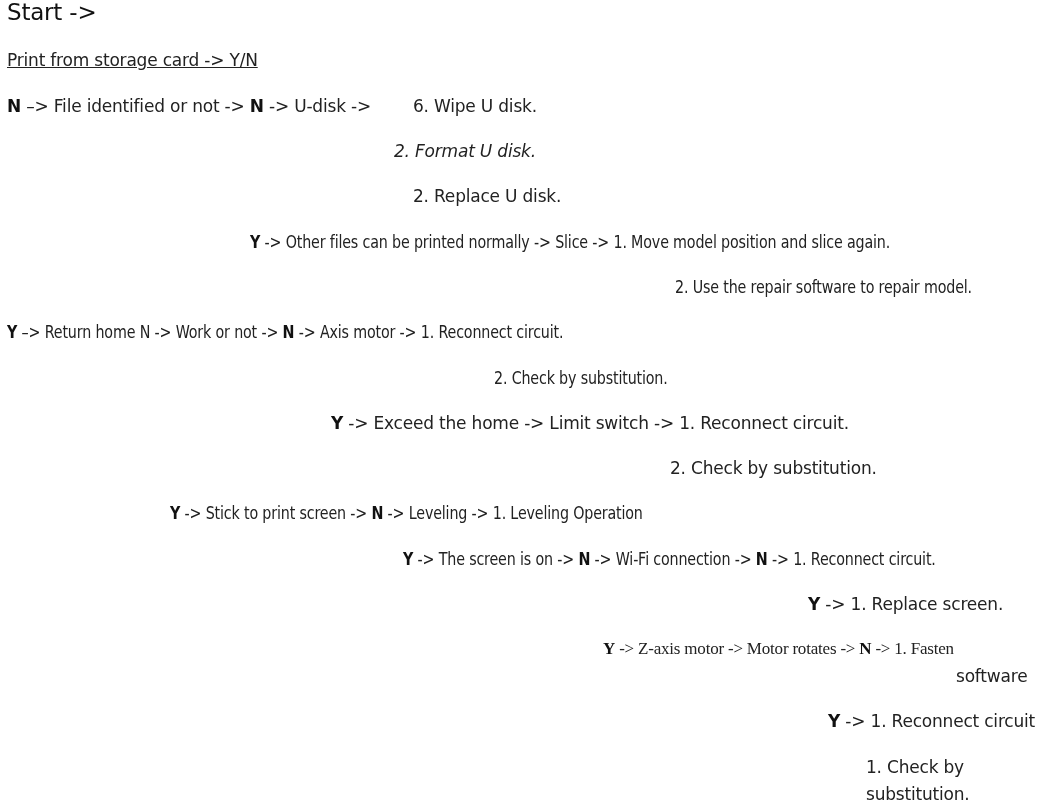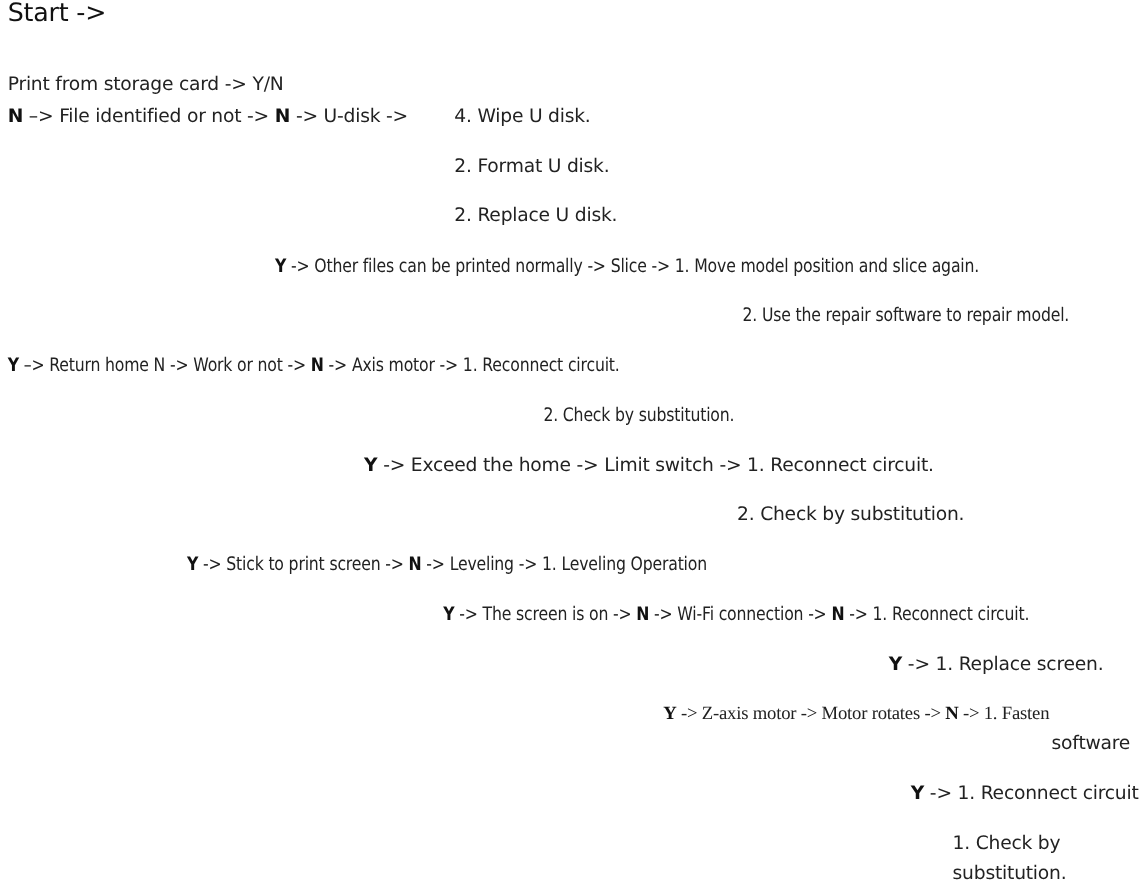--- a/index.html
+++ b/index.html
@@ -8,28 +8,28 @@
   .line { position: absolute; white-space: nowrap; font-size: 17px; line-height: 22px; letter-spacing: -0.2px; }
   .title { font-size: 23px; line-height: 28px; color: #111; }
   .b { font-weight: bold; color: #111; }
   .cond { transform-origin: 0 50%; }
 </style>
 </head>
 <body>
 
 <div class="line title" style="left:7px;top:-2px;">Start -&gt;</div>
 
-<div class="line" style="left:7px;top:66px;">Print from storage card -&gt; Y/N</div>
+<div class="line" style="left:7px;top:49px;text-decoration:underline;">Print from storage card -&gt; Y/N</div>
 
 <div class="line" style="left:7px;top:95px;">
   <span class="b">N</span><span> –&gt; File identified or not -&gt; </span><span class="b">N</span><span> -&gt; U-disk -&gt;</span>
 </div>
 
-<div class="line" style="left:413px;top:95px;">4. Wipe U disk.</div>
-<div class="line" style="left:413px;top:140px;">2. Format U disk.</div>
+<div class="line" style="left:413px;top:95px;">6. Wipe U disk.</div>
+<div class="line" style="left:394px;top:140px;font-style:italic;">2. Format U disk.</div>
 <div class="line" style="left:413px;top:185px;">2. Replace U disk.</div>
 
 <div class="line cond" style="left:250px;top:231px;transform:scaleX(0.84);">
   <span class="b">Y</span><span> -&gt; Other files can be printed normally -&gt; Slice -&gt; 1. Move model position and slice again.</span>
 </div>
 <div class="line cond" style="left:675px;top:276px;transform:scaleX(0.84);">2. Use the repair software to repair model.</div>
 
 <div class="line cond" style="left:7px;top:321px;transform:scaleX(0.84);">
   <span class="b">Y</span><span> –&gt; Return home N -&gt; Work or not -&gt; </span><span class="b">N</span><span> -&gt; Axis motor -&gt; 1. Reconnect circuit.</span>
 </div>

